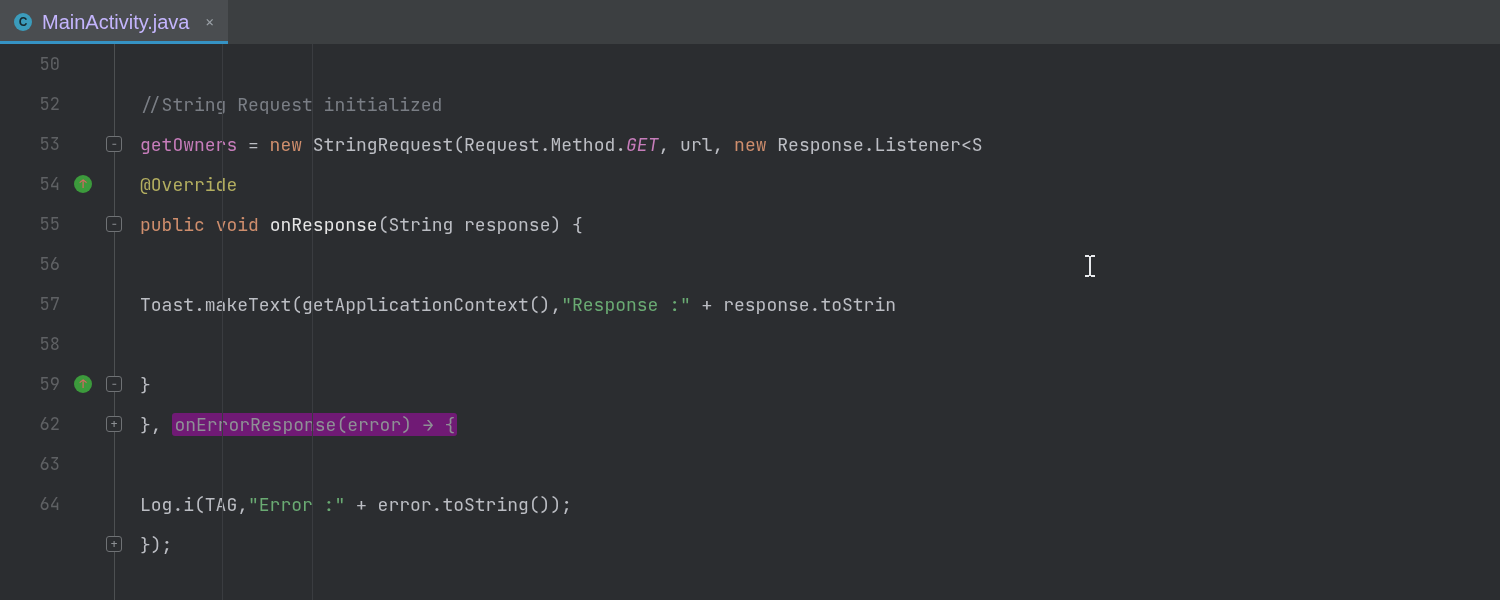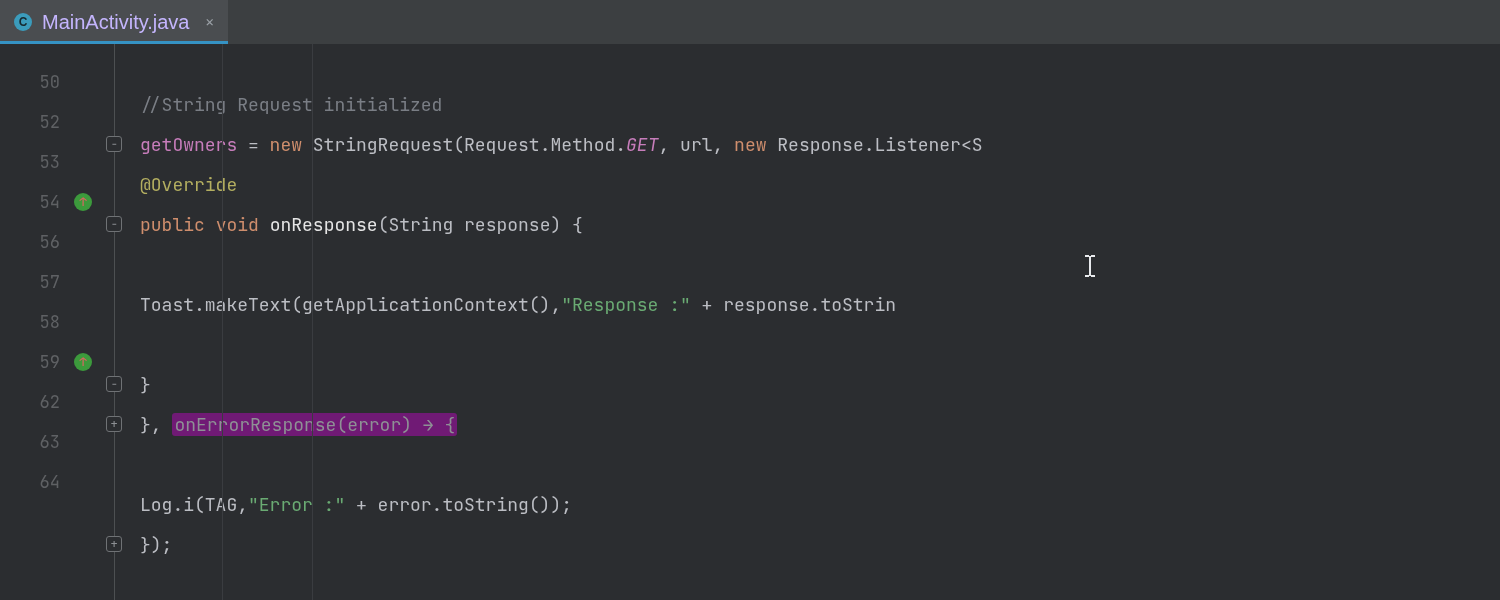--- a/index.html
+++ b/index.html
@@ -61,21 +61,20 @@
   .editor {
     display: flex;
     height: calc(600px - 44px);
     background: #2b2d30;
   }
   .gutter {
     width: 96px;
     background: #2b2d30;
     flex-shrink: 0;
     position: relative;
-    margin-top: 18px;
   }
   .gline {
     height: 40px;
     display: flex;
     align-items: center;
     justify-content: flex-end;
     padding-right: 36px;
     color: #5f6164;
     font-size: 17px;
     position: relative;
@@ -176,20 +175,21 @@
   <div class="gutter">
     <div class="gline">50</div>
     <div class="gline">52</div>
     <div class="gline">53</div>
     <div class="gline">
       <span>54</span>
       <span class="gutter-icon green">
           <span class="arrow">↑</span>
         </span>
     </div>
+    <div class="gline">55</div>
     <div class="gline">56</div>
     <div class="gline">57</div>
     <div class="gline">58</div>
     <div class="gline">
       <span>59</span>
       <span class="gutter-icon green">
           <span class="arrow">↑</span>
         </span>
     </div>
     <div class="gline">62</div>

